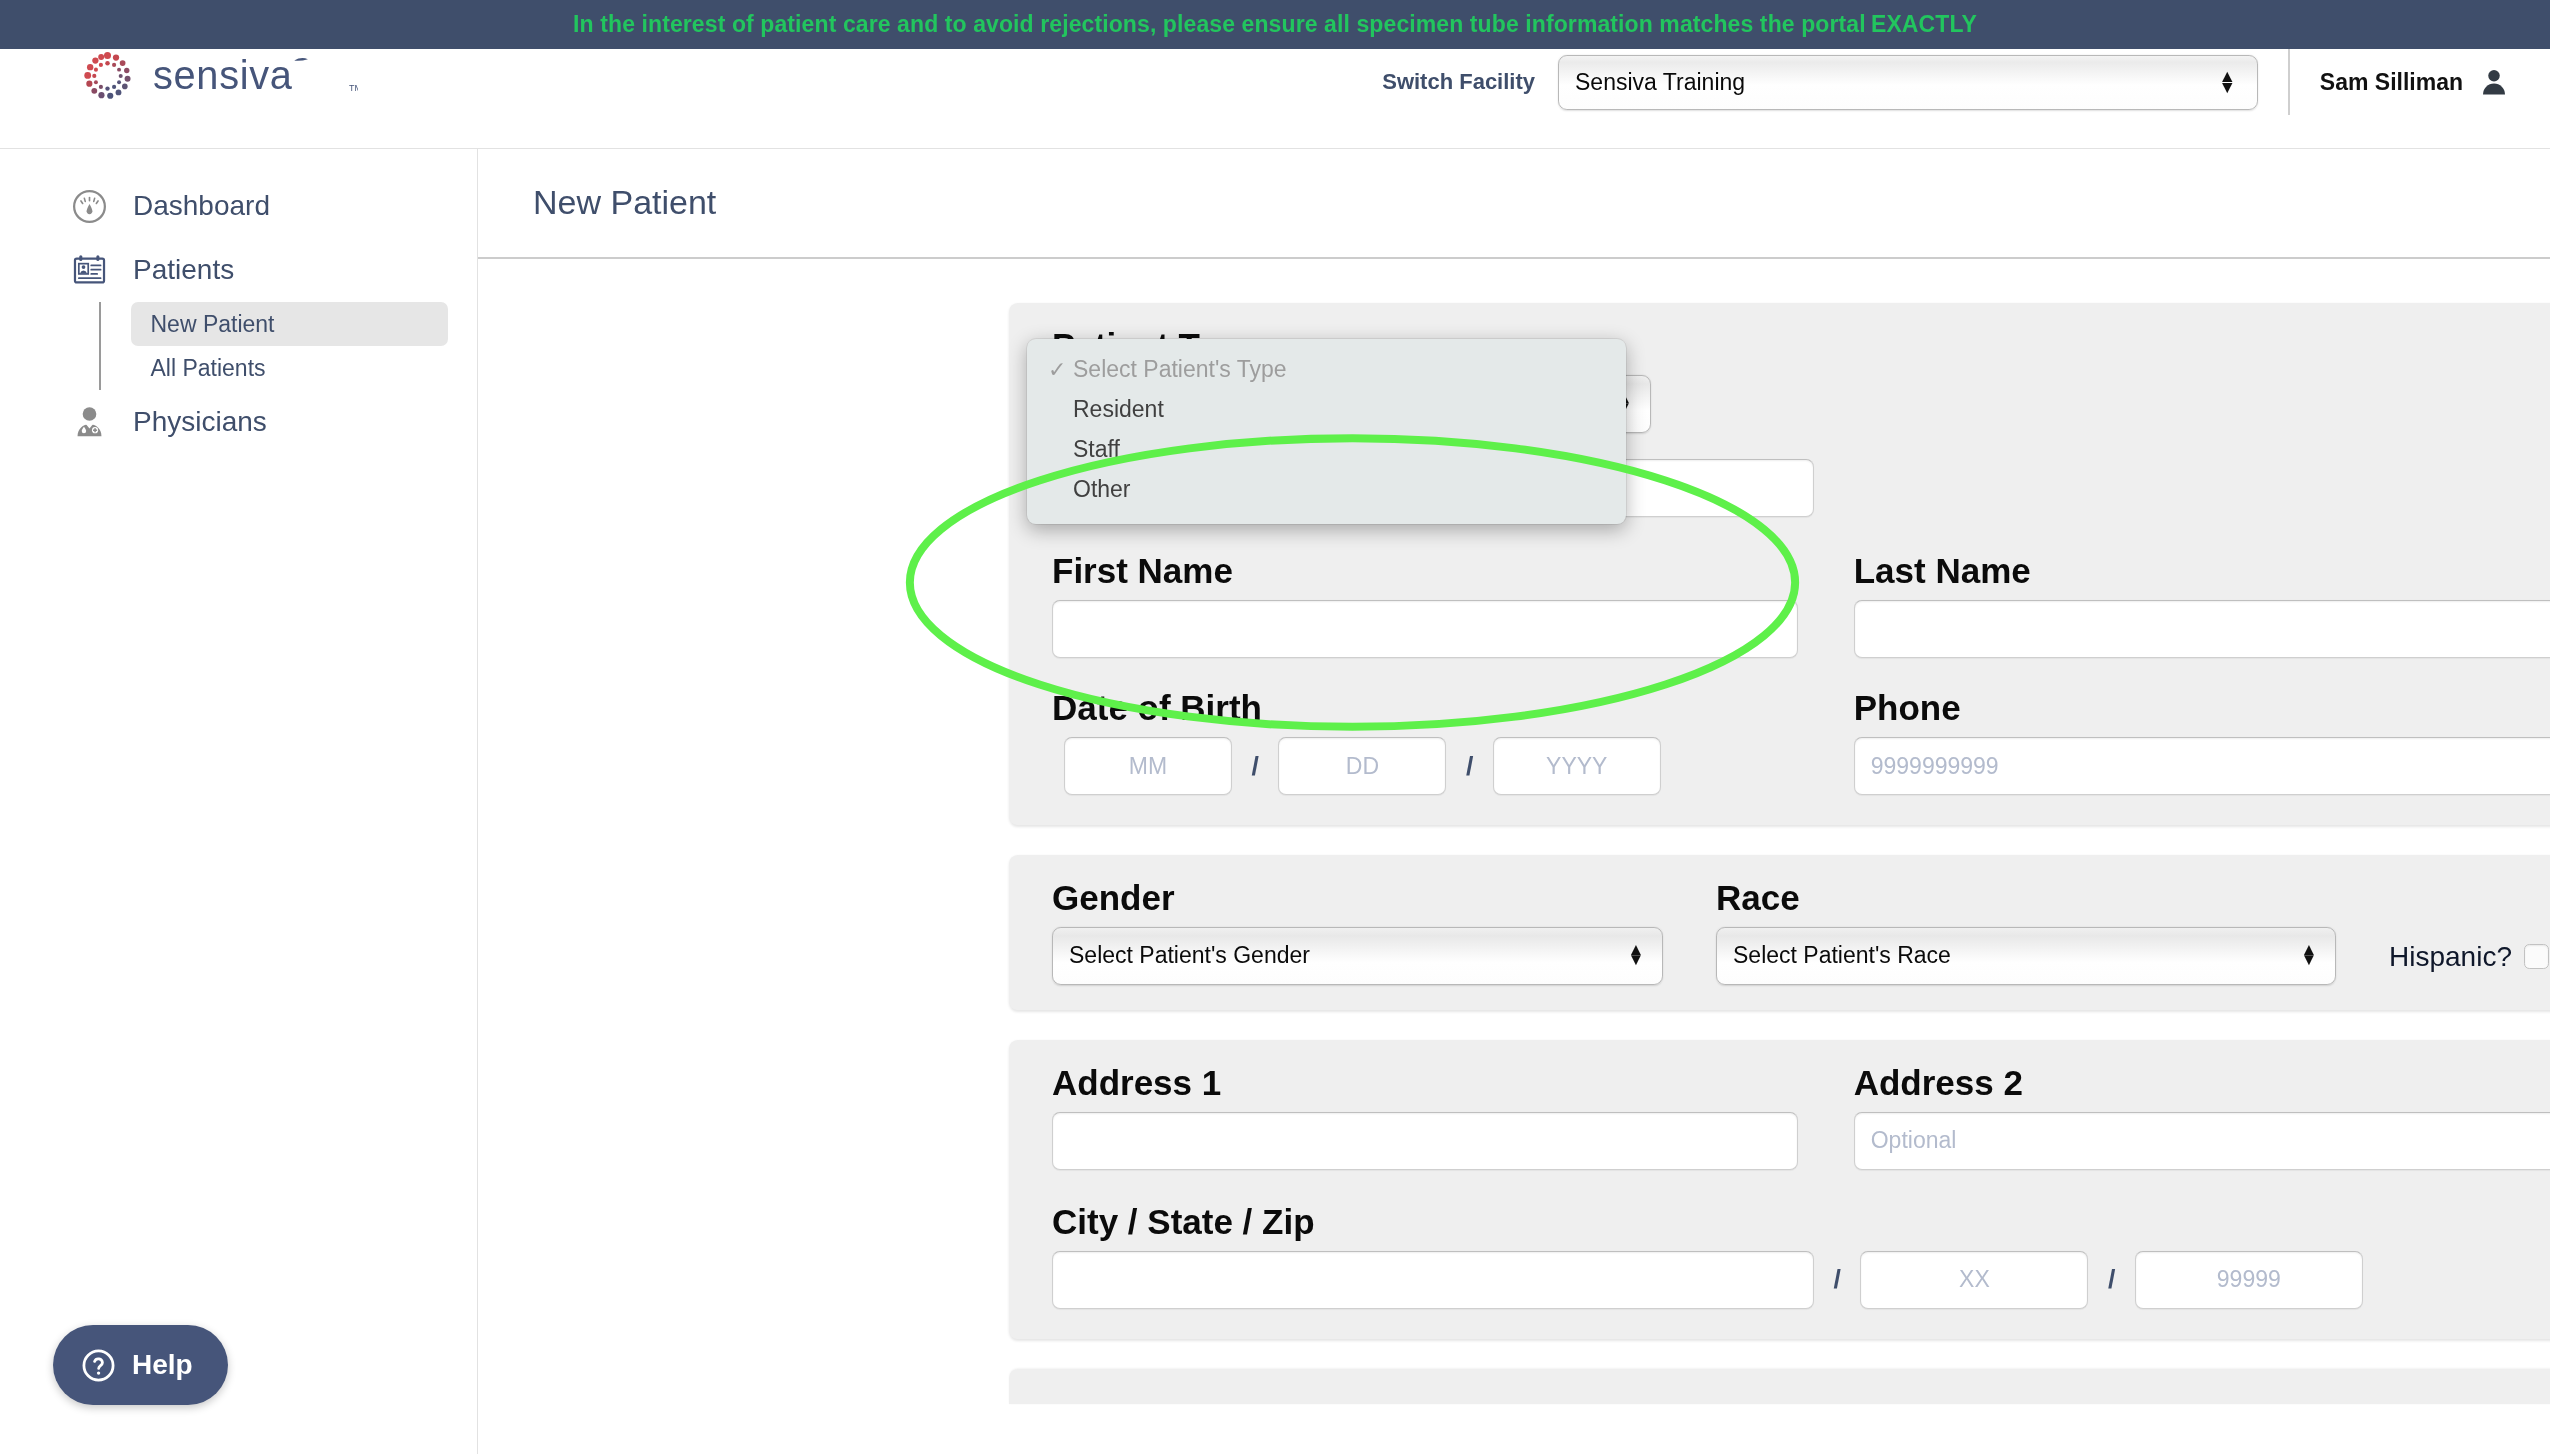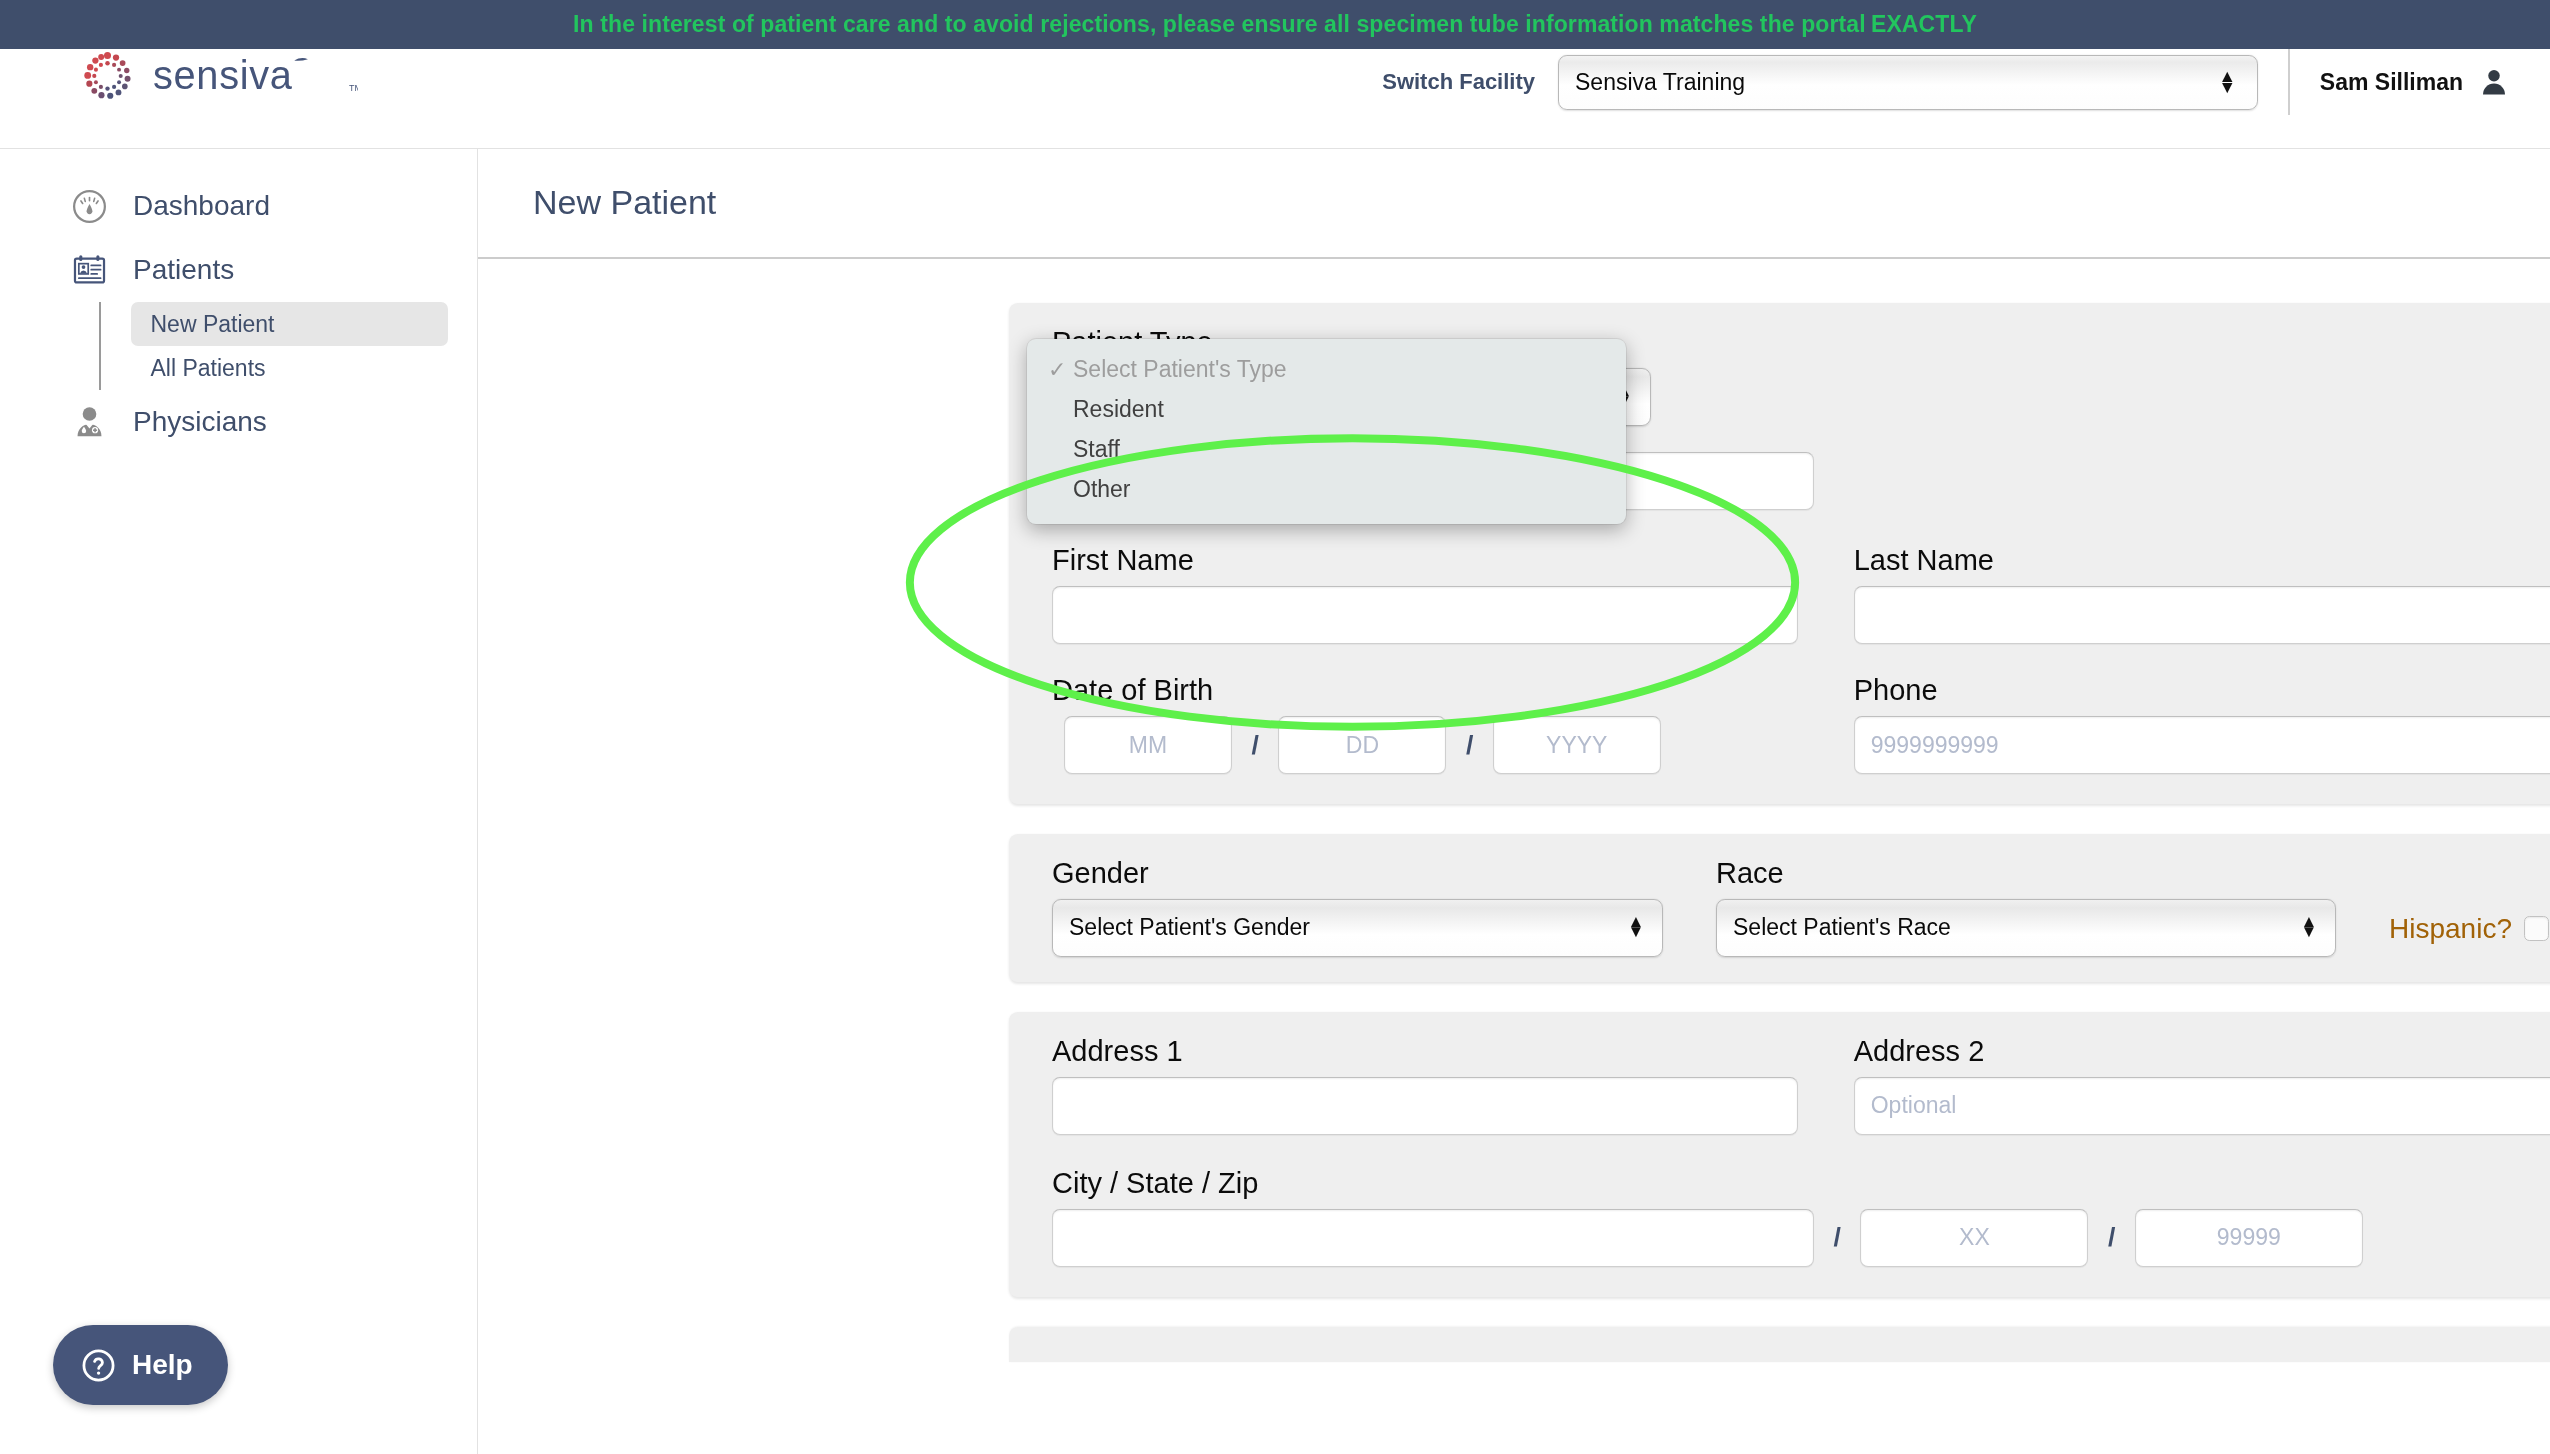--- a/index.html
+++ b/index.html
@@ -141,24 +141,24 @@
     border-radius: 8.9px;
     margin: 0 0 30px 531px;
     width: 1607px;
     box-shadow: 0 1.8px 2.7px rgba(0,0,0,0.10);
     padding: 23px 43px 30px 43px;
     position: relative;
   }
   .panel.compact { padding-bottom: 25px; }
 
   .field-label {
-    font-size: 29px;
+    font-size: 35px;
     color: #0b0b0b;
     margin-bottom: 8.9px;
-    font-weight: 400;
+    font-weight: 700;
   }
   .row { display: flex; }
   .col-left { width: 762px; margin-right: 56px; }
   .col-right { width: 735px; }
 
   .txt {
     width: 100%;
     height: 58px;
     border: 0.9px solid #cfcfcf;
     border-top-color: #bfbfbf;
@@ -193,21 +193,21 @@
     display: flex; flex-direction: column; line-height: 0.62; font-size: 17px; color: #111;
   }
 
   .dob-row { display: flex; align-items: center; gap: 0; padding-left: 12px; }
   .dob-box { width: 168px; }
   .slash { font-size: 26.6px; color: #3f4e6b; font-weight: 700; padding: 0 19.5px; }
 
   .gender-race-row { display: flex; align-items: flex-end; }
   .gr-col { margin-right: 53px; }
   .hispanic-wrap { display: flex; align-items: center; gap: 12.4px; padding-bottom: 12.4px; }
-  .hispanic-label { font-size: 28px; color: #a16207; }
+  .hispanic-label { font-size: 28px; color: #0f172a; }
   .cbox {
     width: 25px; height: 25px; border-radius: 5.3px;
     border: 0.9px solid #c2c2c2; background: #fbfbfb;
     box-shadow: inset 0 0.9px 1.8px rgba(0,0,0,0.08);
   }
 
   .csz-row { display: flex; align-items: center; }
 
   .panel-partial {
     background: #efefef;

